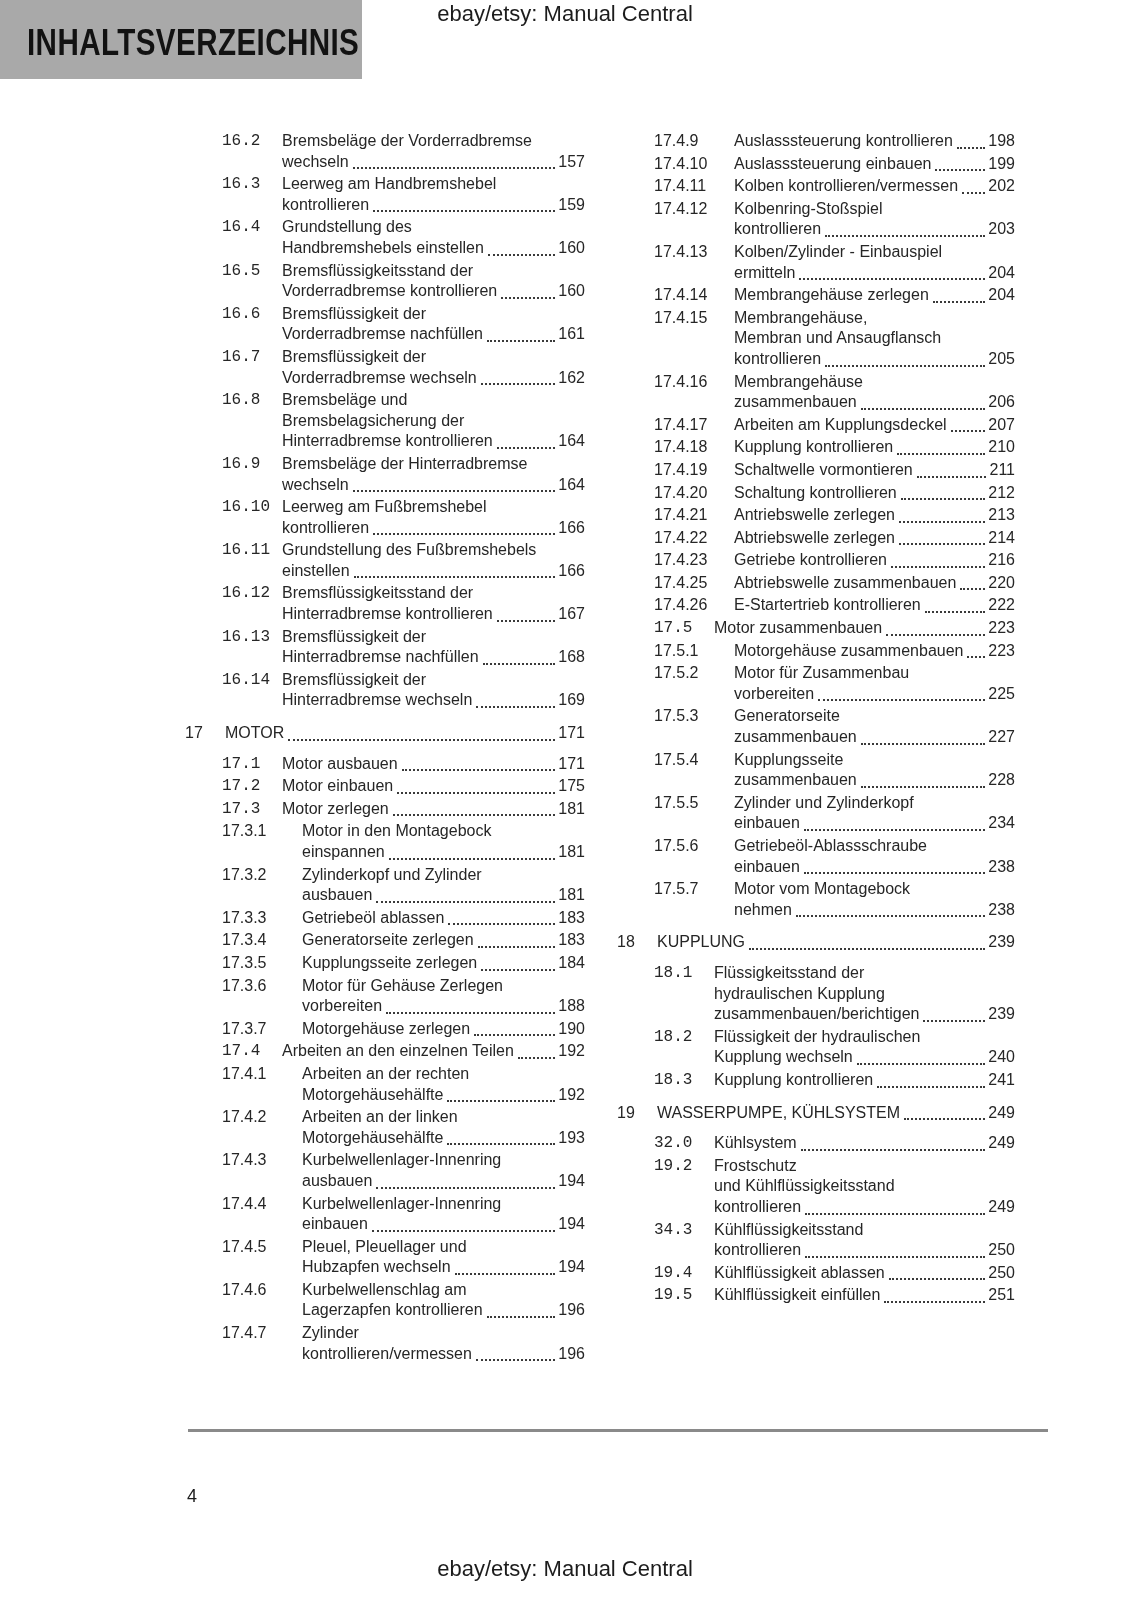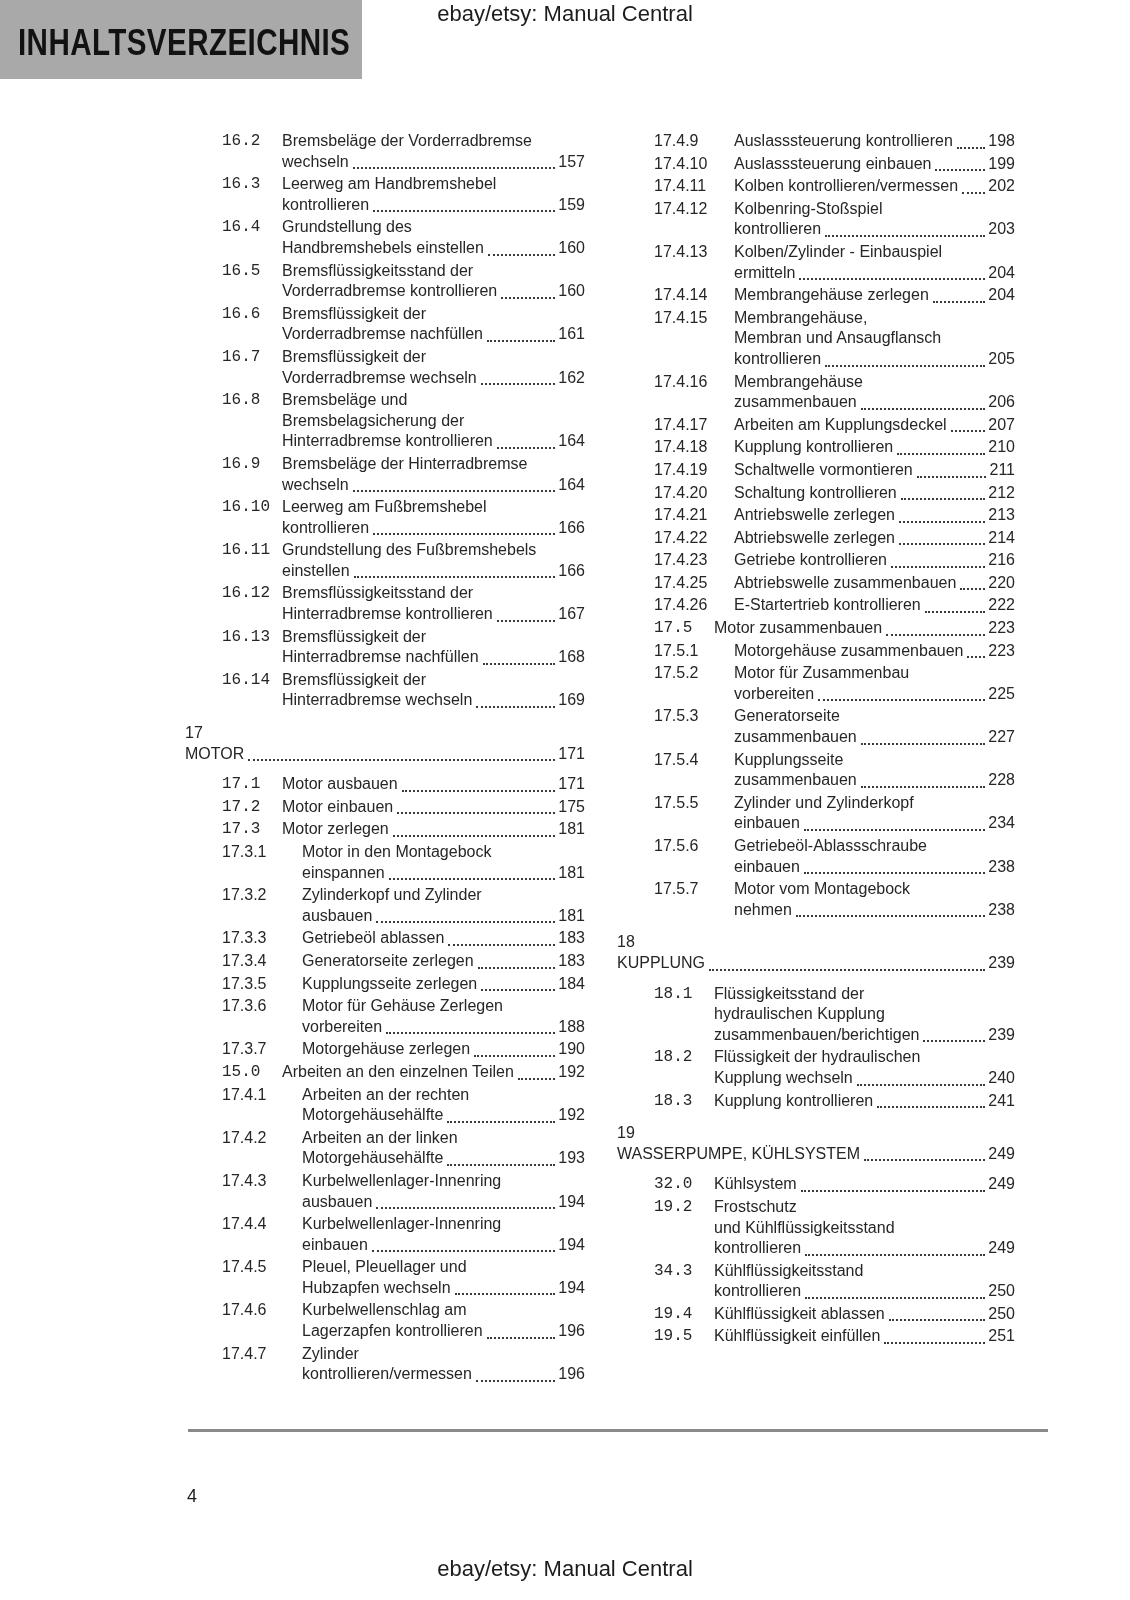--- a/index.html
+++ b/index.html
@@ -19,40 +19,40 @@
   }
   .top-header{
     position:absolute; top:1px; left:0; width:1130px;
     text-align:center; font-size:22px; color:#1c1c1c;
   }
   .heading-box{
     position:absolute; top:0; left:0;
     width:362px; height:79px;
     background:var(--heading-bg);
     display:flex; align-items:center;
-    padding-left:18px; padding-top:6px;
+    padding-left:27px; padding-top:6px;
   }
   .heading-text{
     display:inline-block;
     font-size:37px; font-weight:700; color:#121212;
     transform:scaleX(0.80); transform-origin:0 50%;
     white-space:nowrap; letter-spacing:0.5px;
   }
   .toc{ position:absolute; top:131px; left:0; width:1130px; }
   .col{ position:absolute; top:0; }
   .col-left{ left:185px; width:400px; }
   .col-right{ left:617px; width:398px; }
 
   .entry{
     display:flex;
     font-size:16px; line-height:20.6px;
     margin-bottom:2px;
   }
   .entry .num{ flex:0 0 auto; }
-  .lvl1{ margin-top:12px; margin-bottom:10px;flex-direction:column; }
+  .lvl1{ margin-top:12px; margin-bottom:10px; }
   .lvl1 .num{ width:40px; }
   .lvl2, .lvl3{ padding-left:37px; }
   .lvl2 .num{ width:60px;font-family:Liberation Mono, monospace; }
   .lvl3 .num{ width:80px; }
   .body{ flex:1 1 auto; min-width:0; }
   .tline{ white-space:nowrap; }
   .tline.last{ display:flex; white-space:normal; }
   .tline.last .txt{ flex:0 0 auto; white-space:nowrap; }
   .dots{
     flex:1 1 auto;
@@ -338,21 +338,21 @@
         <span class="num">17.3.7</span>
         <div class="body">
           <div class="tline last">
             <span class="txt">Motorgehäuse zerlegen</span>
             <span class="dots"></span>
             <span class="page">190</span>
           </div>
         </div>
       </div>
       <div class="entry lvl2">
-        <span class="num">15.0</span>
+        <span class="num">17.4</span>
         <div class="body">
           <div class="tline last">
             <span class="txt">Arbeiten an den einzelnen Teilen</span>
             <span class="dots"></span>
             <span class="page">192</span>
           </div>
         </div>
       </div>
       <div class="entry lvl3">
         <span class="num">17.4.1</span>

